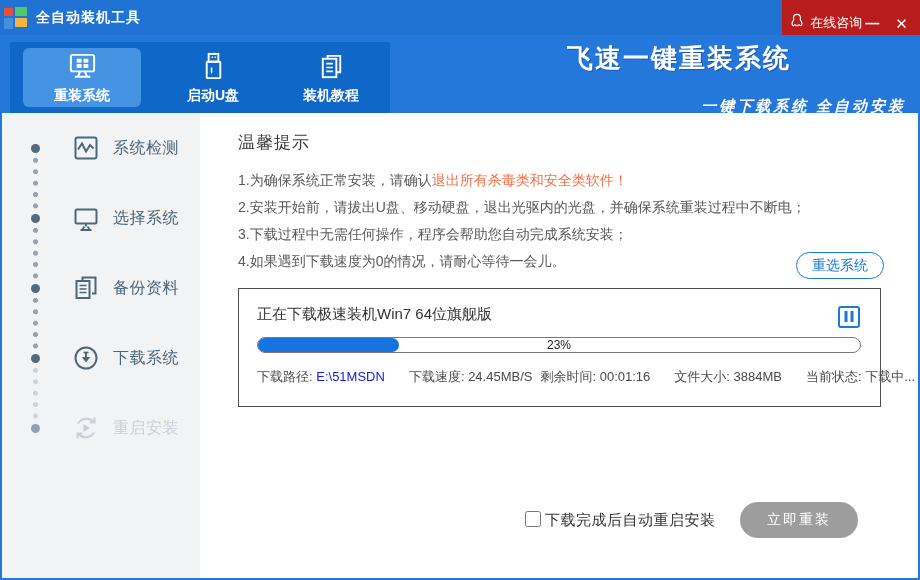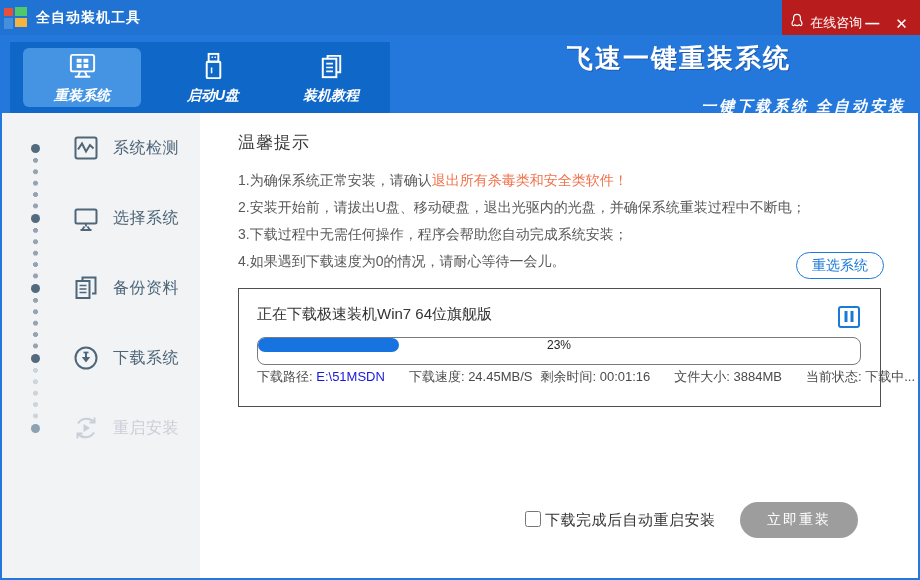--- a/index.html
+++ b/index.html
@@ -17,21 +17,21 @@
   .app-title { color:#fff; font-size:14px; font-weight:bold; letter-spacing:1px; }
   .online-box { position:absolute; right:0; top:0; height:46px; width:138px; background:#b91c1c; display:flex; align-items:center; padding:0 12px 0 10px;justify-content:center; }
   .online-label { color:#fff; font-size:13px; margin-left:5px; white-space:nowrap; }
   .win-btn { color:#fff; background:none; border:none; font-size:14px; cursor:pointer; line-height:1; padding:2px 3px; }
   .min-btn { margin-left:auto; font-weight:bold; }
   .close-btn { margin-left:10px; font-size:15px; }
 
   
   .header { height:78px; background:#2478dc; position:relative; }
   .nav-strip { position:absolute; left:10px; top:7px; width:380px; height:71px; background:#0f67c8; display:flex; }
-  .tab { flex:1; display:flex; flex-direction:column; align-items:center; justify-content:center; gap:1px; cursor:pointer; color:#fff;font-style:italic; }
+  .tab { flex:1; display:flex; flex-direction:column; align-items:center; justify-content:center; gap:1px; cursor:pointer; color:#fff; }
   .tab.active { background:#4594e4; border-radius:6px; margin:6px 13px; }
   .tab-label { font-size:14px; font-weight:bold; }
   .banner-title { position:absolute; left:448px; top:6px; width:462px; text-align:center; color:#fff; font-size:26px; font-weight:900; letter-spacing:2px; white-space:nowrap; text-shadow:1px 1px 0 rgba(0,0,40,.25); }
   .banner-subtitle { position:absolute; right:14px; top:62px; color:#fff; font-size:15px; font-weight:bold; font-style:italic; letter-spacing:3px; white-space:nowrap; font-family:"Liberation Serif","DejaVu Serif",serif; }
 
   
   .content { display:flex; height:467px; border-left:2px solid #2478dc; border-right:2px solid #2478dc; border-bottom:2px solid #2478dc; }
   .sidebar { width:198px; background:#f2f3f5; }
   .step { height:70px; position:relative; display:flex; align-items:center; color:#4e6679; }
   .step.pending { color:#c9cfd8; }
@@ -46,21 +46,21 @@
 
   .main { flex:1; background:#fff; position:relative; }
   .tips-title { position:absolute; left:38px; top:18px; font-size:17px; color:#3a3a3a; letter-spacing:1px; }
   .tips { position:absolute; left:38px; top:54px; font-size:14px; color:#595959; line-height:27px; white-space:nowrap; }
   .tip-red { color:#f2704a; }
   .reselect-btn { position:absolute; right:34px; top:139px; height:27px; padding:0 15px; background:#fff; border:1px solid #1a7ad8; border-radius:14px; color:#1a7ad8; font-size:14px; cursor:pointer; }
 
   .card { position:absolute; left:38px; right:37px; top:175px; height:119px; border:1px solid #4f4f4f; border-radius:0; background:#fff; }
   .card-title { position:absolute; left:18px; top:16px; font-size:15px; color:#333; }
   .pause-btn { position:absolute; right:20px; top:17px; width:22px; height:22px; background:#fff; border:2px solid #1a7ad8; border-radius:3px; display:flex; align-items:center; justify-content:center; cursor:pointer; padding:0; }
-  .progress-track { position:absolute; left:18px; right:19px; top:48px; height:28px; border:1px solid #7a7a7a; border-radius:8px; background:#fff; }
+  .progress-track { position:absolute; left:18px; right:19px; top:48px; height:16px; border:1px solid #7a7a7a; border-radius:8px; background:#fff; }
   .progress-fill { position:absolute; left:0; top:0; height:14px; background:#1673e0; border-radius:7px; }
   .progress-label { position:absolute; left:0; right:0; top:0; text-align:center; font-size:12px; line-height:14px; color:#222; }
   .stats { position:absolute; left:18px; top:79px; display:flex; font-size:13px; color:#4a4a4a; white-space:nowrap; }
   .stat { margin-right:24px; }
   .stat.tight { margin-right:8px; }
   .stat-value.path { color:#1717d9; }
 
   .checkbox-row { position:absolute; left:325px; top:398px; display:flex; align-items:flex-start; }
   .checkbox-row input { width:16px; height:16px; margin:0; }
   .checkbox-label { font-size:15px; color:#333; margin-left:4px; letter-spacing:.5px; }

